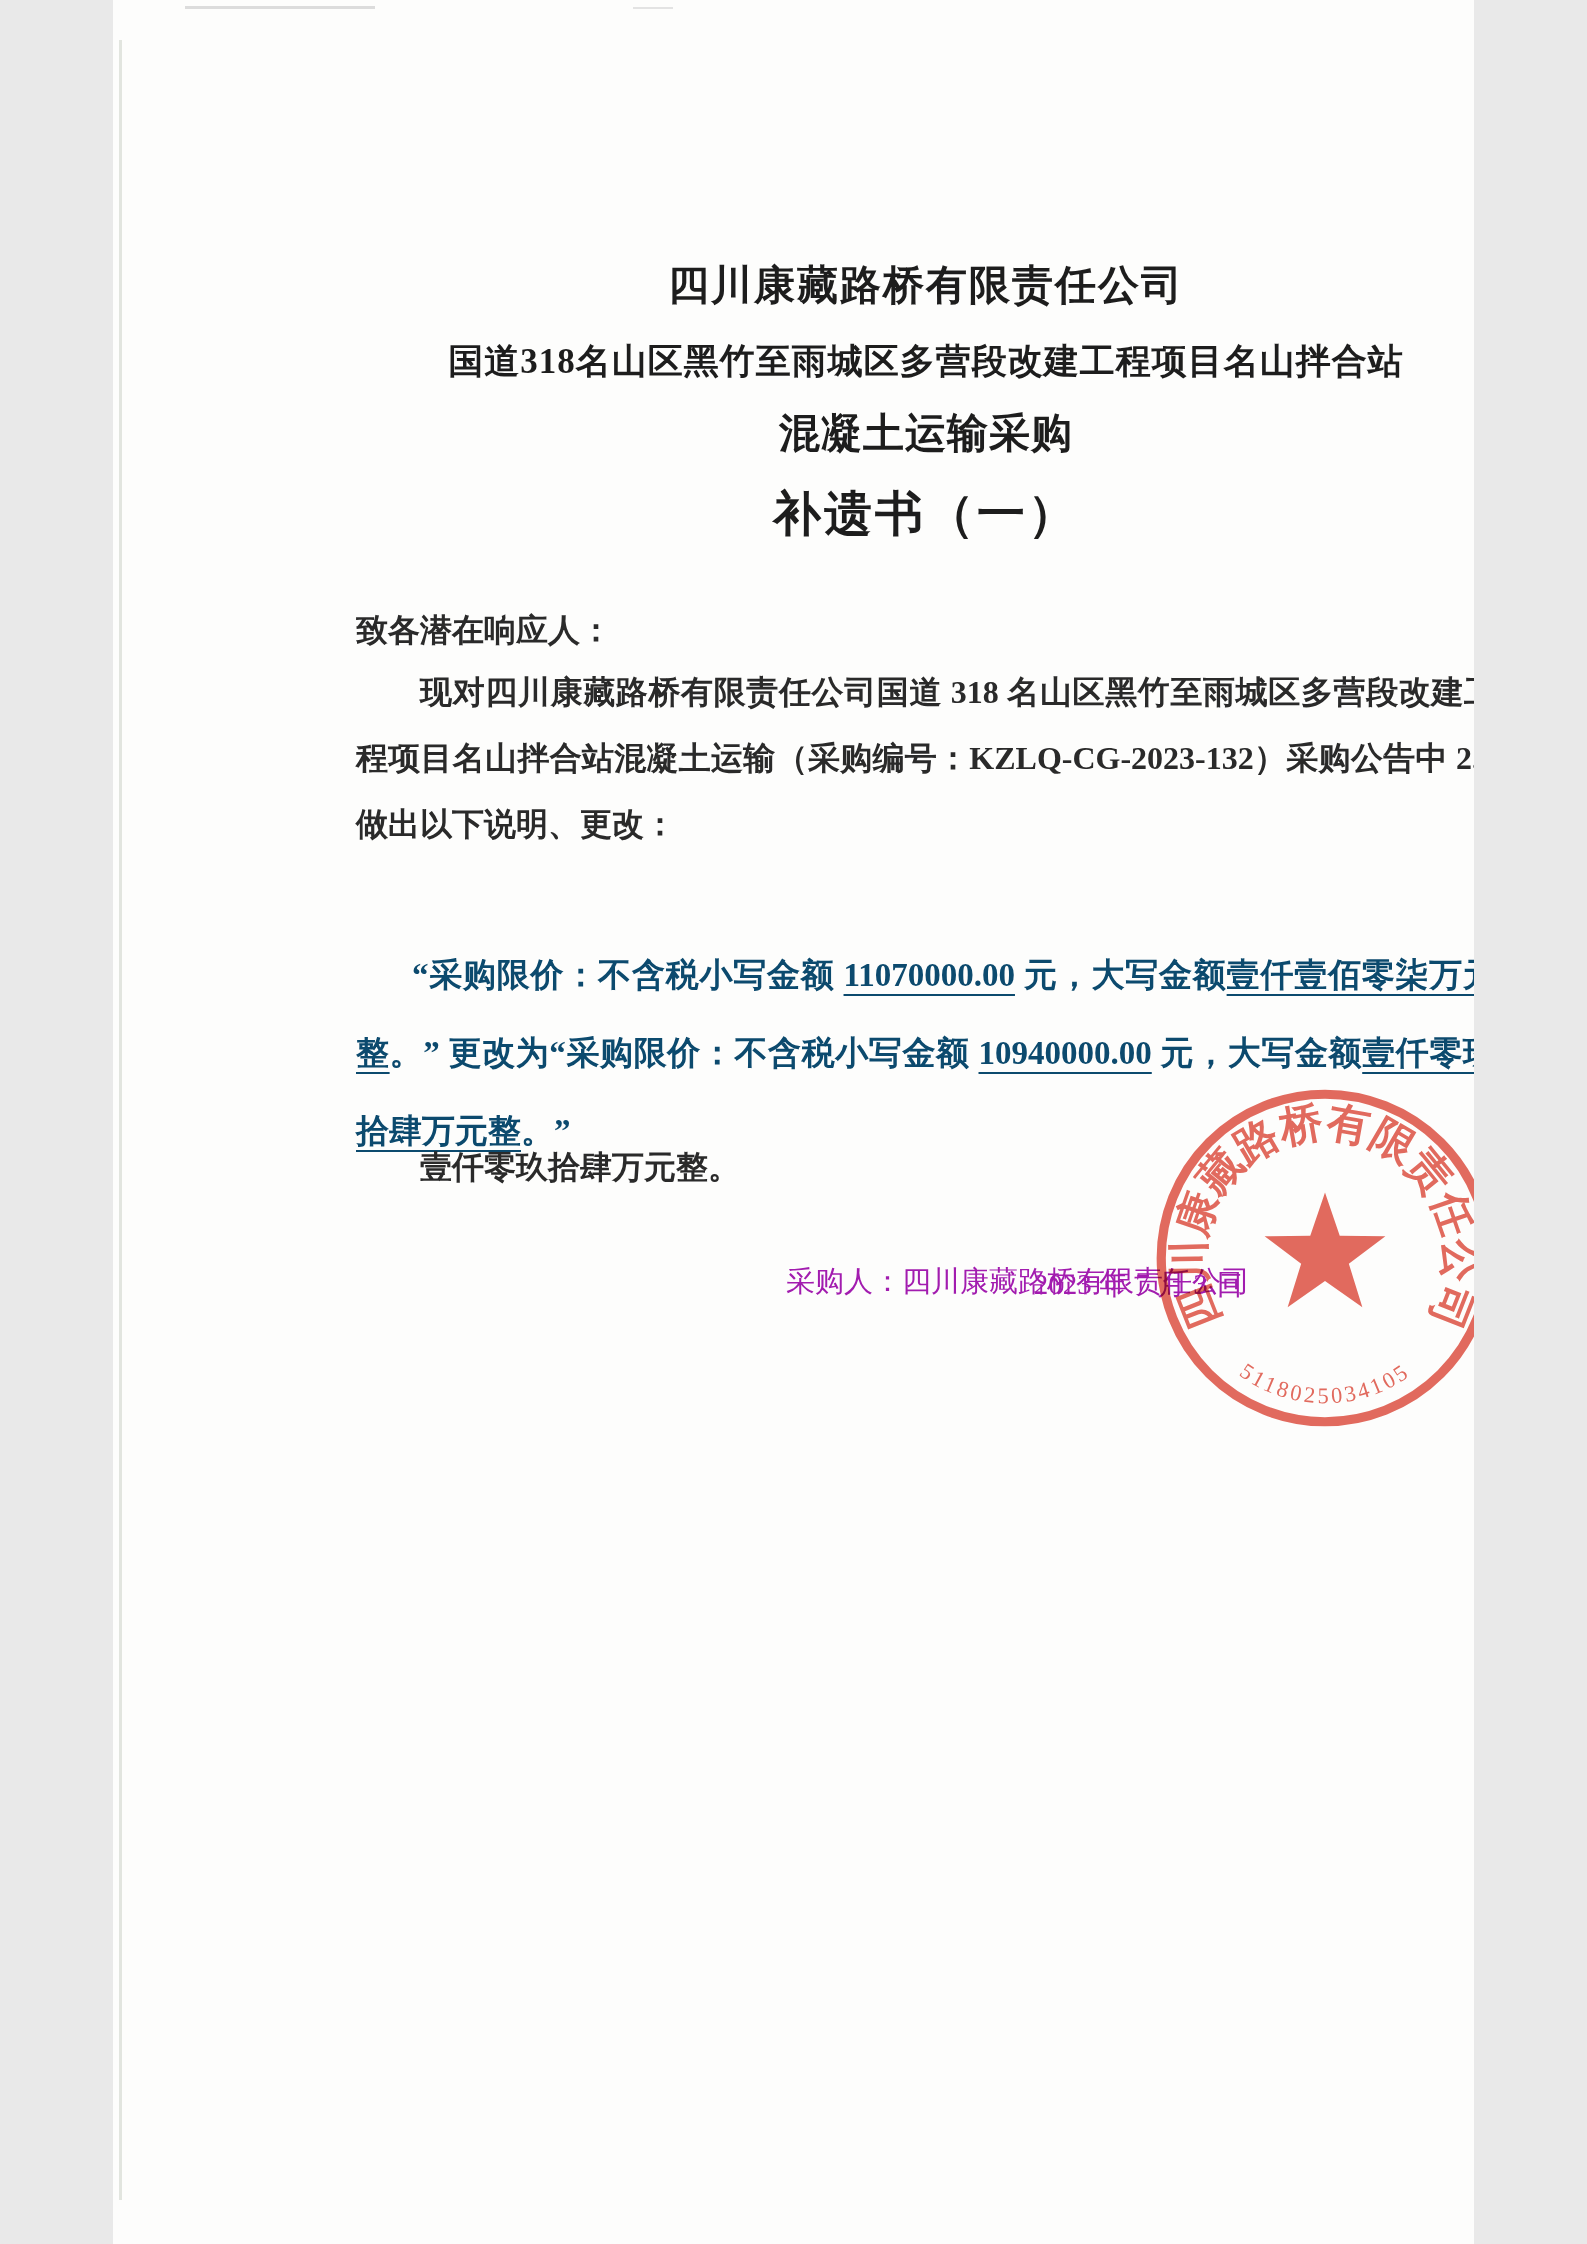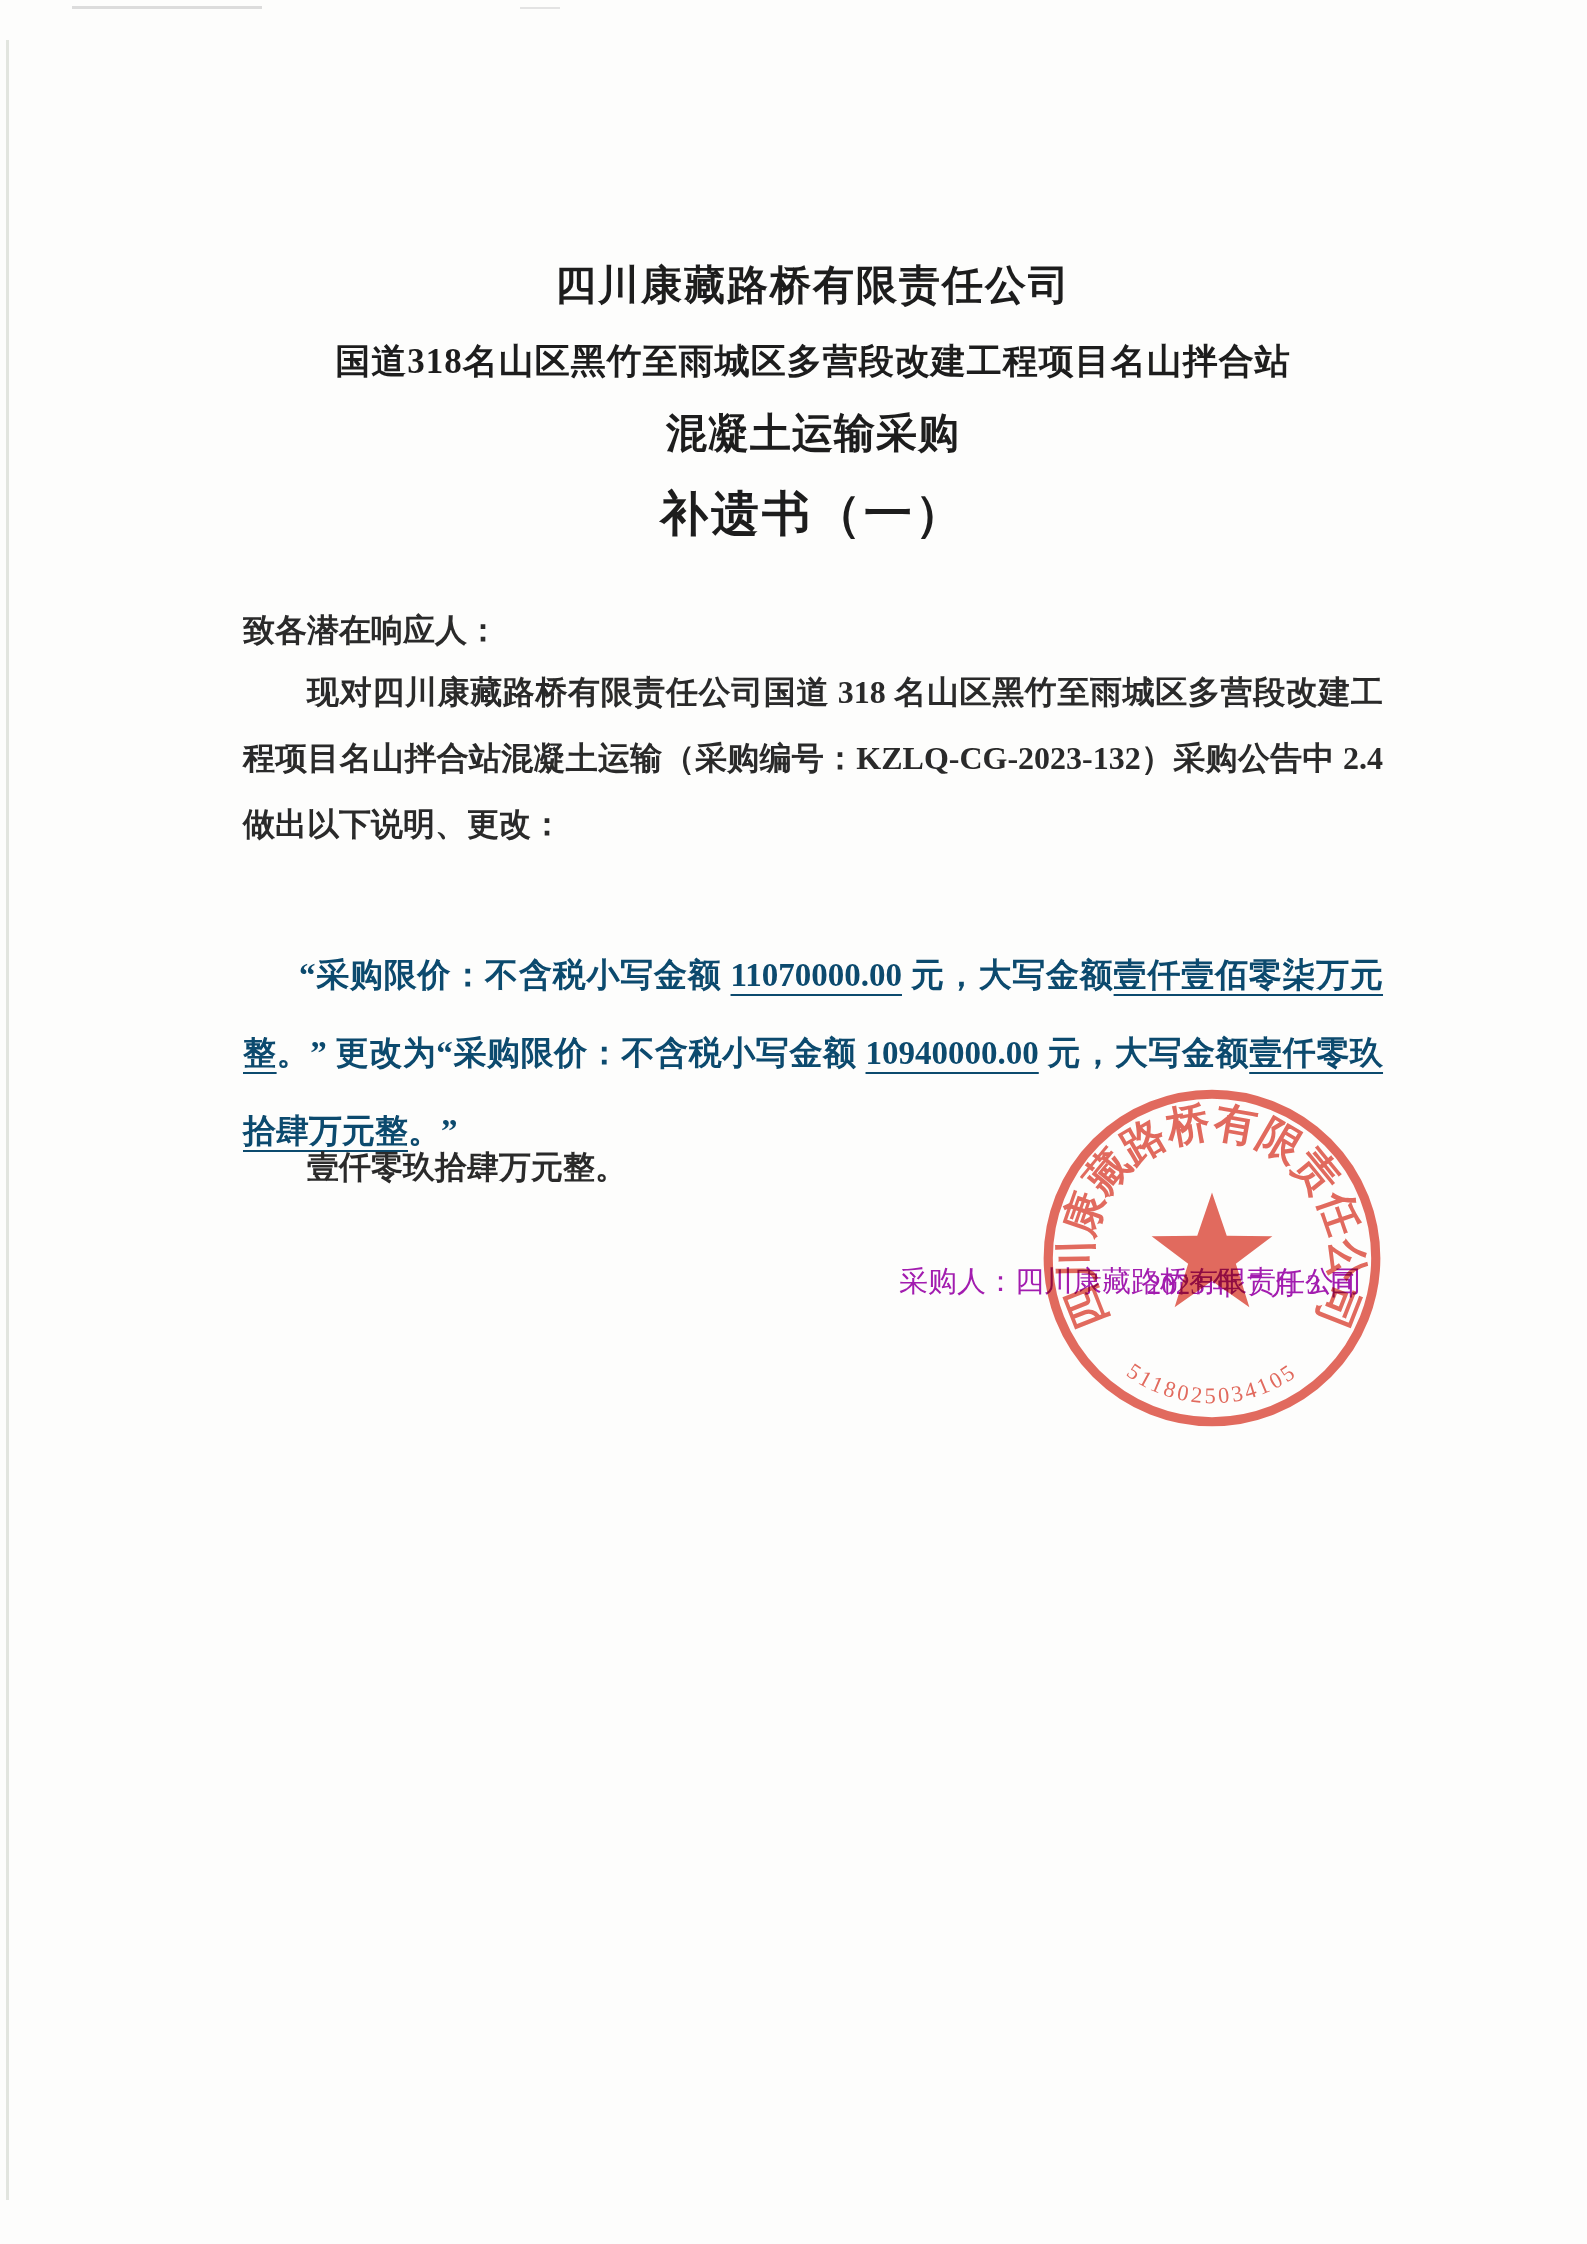--- a/index.html
+++ b/index.html
@@ -1,18 +1,18 @@
 <!DOCTYPE html>
 <html><head>
 <meta charset="utf-8">
 <style>
   html,body{margin:0;padding:0;background:#e9e9e9;}
   .page{
     position:relative;
-    width:1587px;height:2244px;
+    width:1361px;height:2244px;
     margin:0 auto;
     background:#fdfdfc;
     overflow:hidden;
     font-family:"Liberation Serif","DejaVu Serif",serif;
     color:#242424;
   }
   
   .scan-edge-left{position:absolute;left:6px;top:40px;width:3px;height:2160px;background:#e2e5df;}
   .scan-smudge-top{position:absolute;left:72px;top:6px;width:190px;height:3px;background:#dcdcdc;}
   .scan-smudge-top2{position:absolute;left:520px;top:7px;width:40px;height:2px;background:#e3e3e3;}

